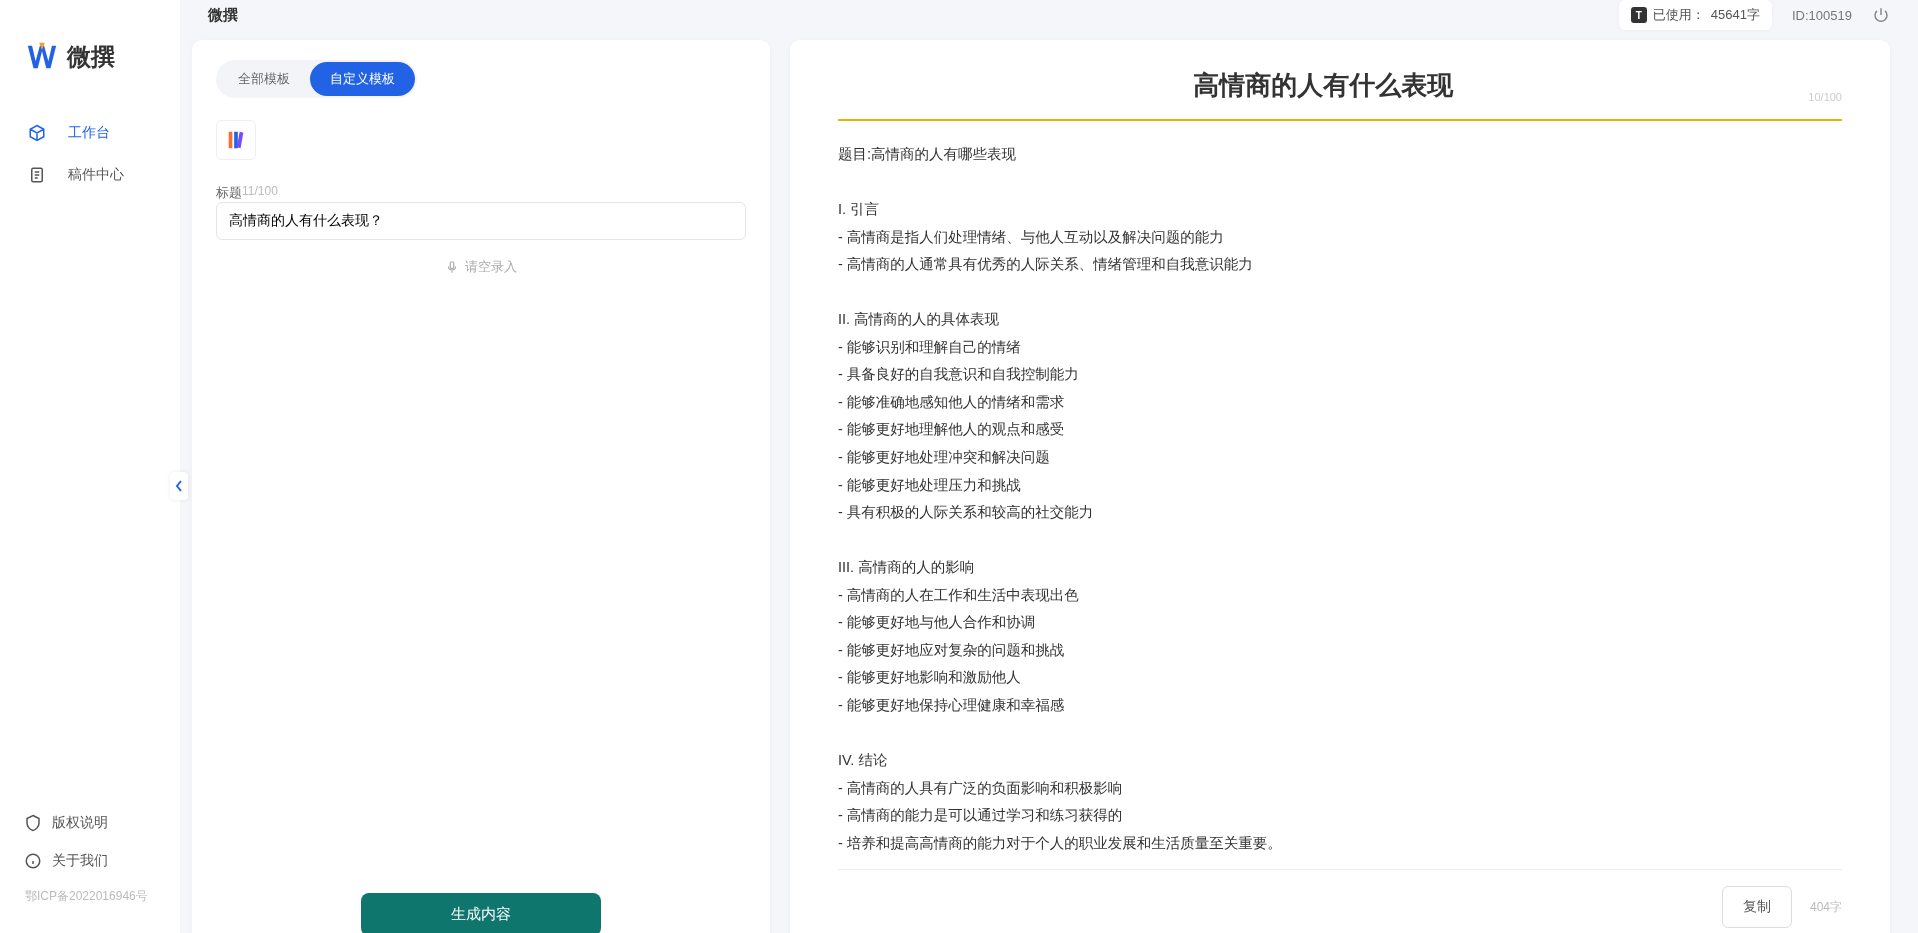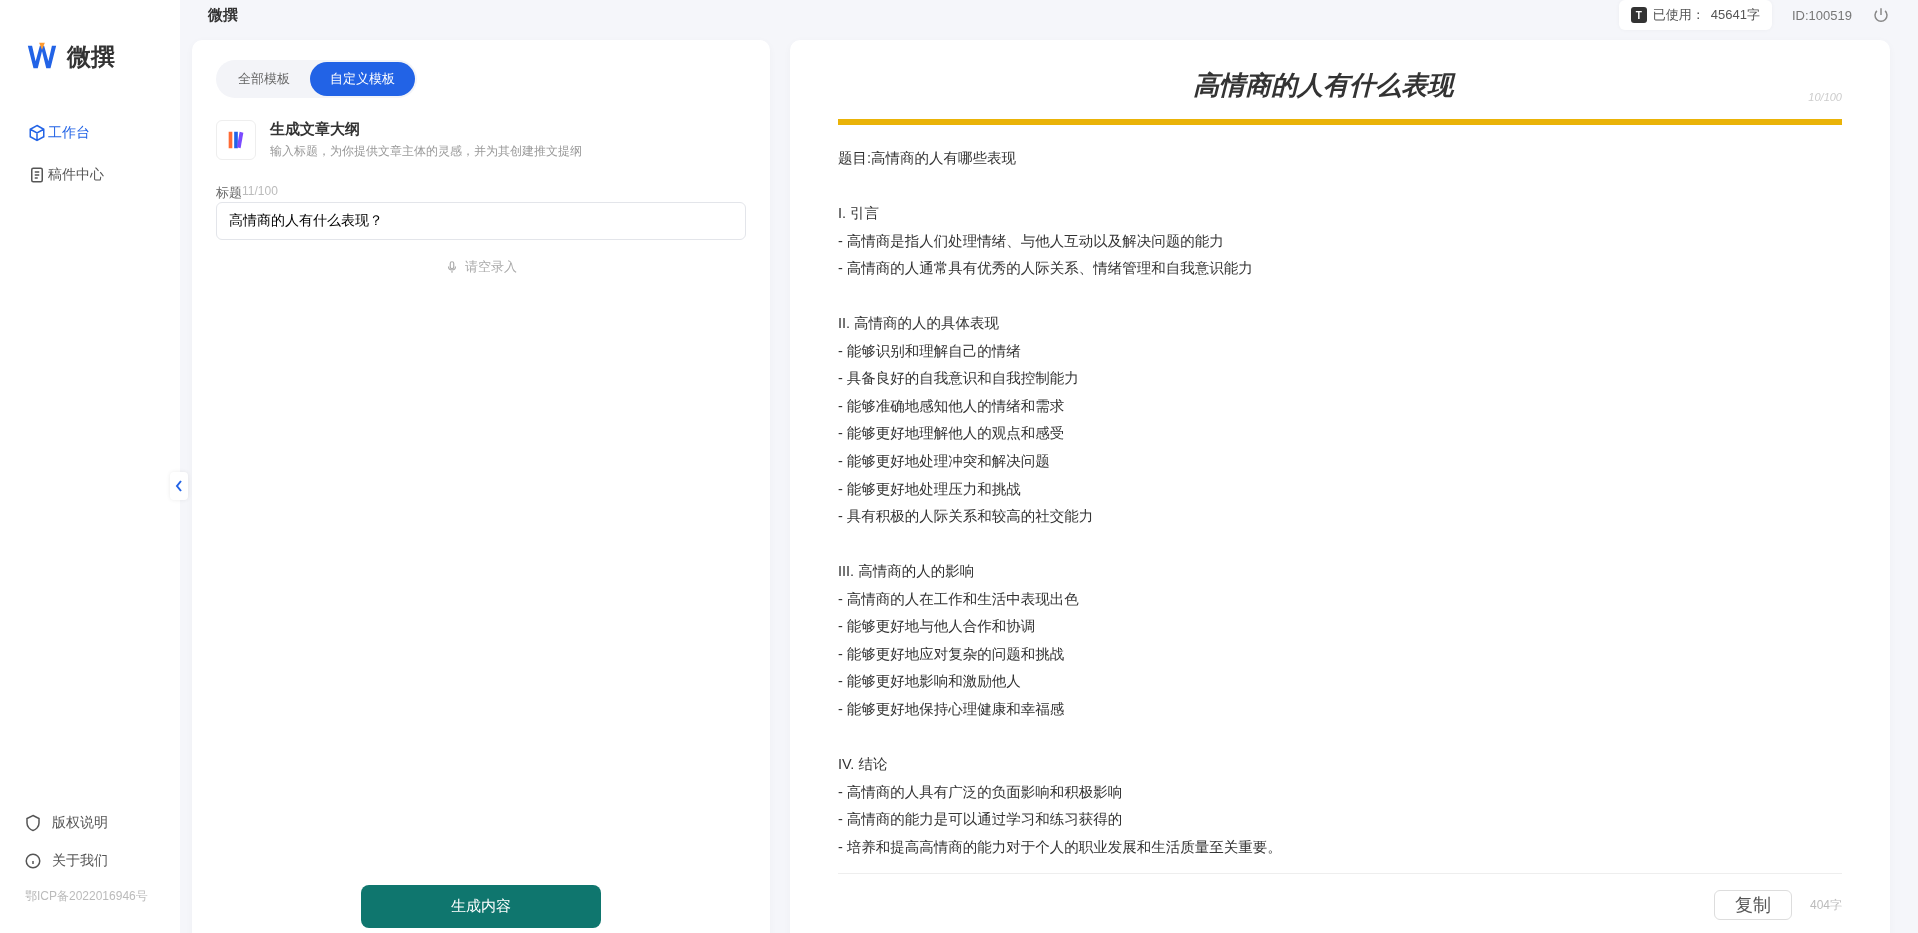--- a/index.html
+++ b/index.html
@@ -6,21 +6,21 @@
 body { font-family: -apple-system, "PingFang SC", "Microsoft YaHei", sans-serif; background: #f5f6fa; width: 1918px; height: 933px; overflow: hidden; color: #333; }
 
 .app { display: flex; height: 100%; }
 
 
 .sidebar { width: 180px; background: #fff; display: flex; flex-direction: column; padding: 20px 0; }
 .logo-area { display: flex; align-items: center; padding: 20px 25px 40px; gap: 8px; }
 .logo-icon { width: 34px; height: 34px; }
 .logo-text { font-size: 24px; font-weight: 700; color: #333; }
 .nav { flex: 1; padding: 0 10px; }
-.nav-item { display: flex; align-items: center; gap: 2px; padding: 10px 18px; border-radius: 6px; cursor: pointer; font-size: 14px; color: #555; margin-bottom: 4px; }
+.nav-item { display: flex; align-items: center; gap: 22px; padding: 10px 18px; border-radius: 6px; cursor: pointer; font-size: 14px; color: #555; margin-bottom: 4px; }
 .nav-item.active { color: #2263e6; }
 .nav-item svg { width: 18px; height: 18px; flex-shrink: 0; }
 .sidebar-bottom { padding: 0 6px; }
 .bottom-item { display: flex; align-items: center; gap: 10px; padding: 10px 18px; font-size: 14px; color: #555; cursor: pointer; }
 .bottom-item svg { width: 18px; height: 18px; flex-shrink: 0; }
 .icp { padding: 8px 25px; font-size: 12px; color: #bbb; }
 .collapse-handle { position: absolute; left: 170px; top: 472px; width: 18px; height: 28px; background:#fff; border-radius:4px; display:flex;align-items:center;justify-content:center; box-shadow:0 0 4px rgba(0,0,0,.08); cursor:pointer;}
 .collapse-handle svg{width:10px;height:14px;}
 
 
@@ -47,26 +47,26 @@
 .field-row { display: flex; justify-content: flex-start; font-size: 13px; color: #666; }
 .char-count { color: #bbb; font-size: 12px; }
 .title-input { width: 100%; border: 1px solid #e3e5ea; border-radius: 6px; padding: 10px 12px; font-size: 14px; outline: none; }
 .speech-row { display:flex; align-items:center; justify-content:center; gap:6px; margin-top:18px; color:#aaa; font-size:13px; cursor:pointer;}
 .speech-row svg{width:14px;height:14px;}
 .spacer { flex:1; }
 .generate-btn { width:240px; margin:0 auto; background:#0f766e; color:#fff; border:none; border-radius:8px; padding:12px 0; font-size:15px; cursor:pointer; }
 
 
 .right-panel { flex: 1; background: #fff; border-radius: 10px; padding: 28px 48px; display:flex; flex-direction:column; box-shadow: 0 2px 8px rgba(0,0,0,.03); position:relative;}
-.output-title-row{display:flex;align-items:flex-end;border-bottom:6px solid #eab308;padding-bottom:16px;margin-bottom:20px;font-style:italic;}
+.output-title-row{display:flex;align-items:flex-end;border-bottom:2px solid #eab308;padding-bottom:16px;margin-bottom:20px;}
 .output-title { font-size: 26px; font-weight: 600; text-align: center; flex:1;}
 .title-count{font-size:11px;color:#ccc; align-self:flex-end;}
 .output-body { flex:1; font-size: 14.5px; line-height: 1.9; color: #333; white-space: pre-wrap; overflow:auto;}
 .output-footer { display:flex; justify-content:flex-end; align-items:center; gap:18px; border-top:1px solid #eee; padding-top:16px; margin-top:12px;}
-.copy-btn { border:1px solid #ddd; background:#fff; border-radius:6px; padding:2px 20px; font-size:18px; color:#555; cursor:pointer;}
+.copy-btn { border:1px solid #ddd; background:#fff; border-radius:6px; padding:11px 20px; font-size:14px; color:#555; cursor:pointer;}
 .word-count { font-size:12px; color:#bbb;}
 </style>
 </head>
 <body>
 
 <div class="app">
   <aside class="sidebar">
     <div class="logo-area">
       <svg class="logo-icon" viewBox="0 0 48 48">
           <path fill="#2263e6" d="M4 8 L12 40 L18 40 L24 16 L30 40 L36 40 L44 8 L38 8 L33 30 L27 8 L21 8 L15 30 L10 8 Z"></path>
@@ -141,24 +141,20 @@
         </div>
 
         <div class="template-card">
           <div class="template-thumb">
             <svg viewBox="0 0 24 24" width="22" height="22">
                 <path fill="#ff6b35" d="M4 3h4v18H4z"></path>
                 <path fill="#2263e6" d="M10 3h4v18h-4z"></path>
                 <path fill="#7b4aff" d="M16 3l4 1-3 17-4-1z"></path>
               </svg>
           </div>
-          <div class="template-info">
-            <div class="tmpl-title">生成文章大纲</div>
-            <div class="tmpl-desc">输入标题，为你提供文章主体的灵感，并为其创建推文提纲</div>
-          </div>
         </div>
 
         <div class="field-row">
           <span>标题</span>
           <span class="char-count">11/100</span>
         </div>
         <input class="title-input" type="text" value="高情商的人有什么表现？" style="">
 
         <div class="speech-row">
           <svg viewBox="0 0 24 24" fill="none" stroke="currentColor" stroke-width="2">

